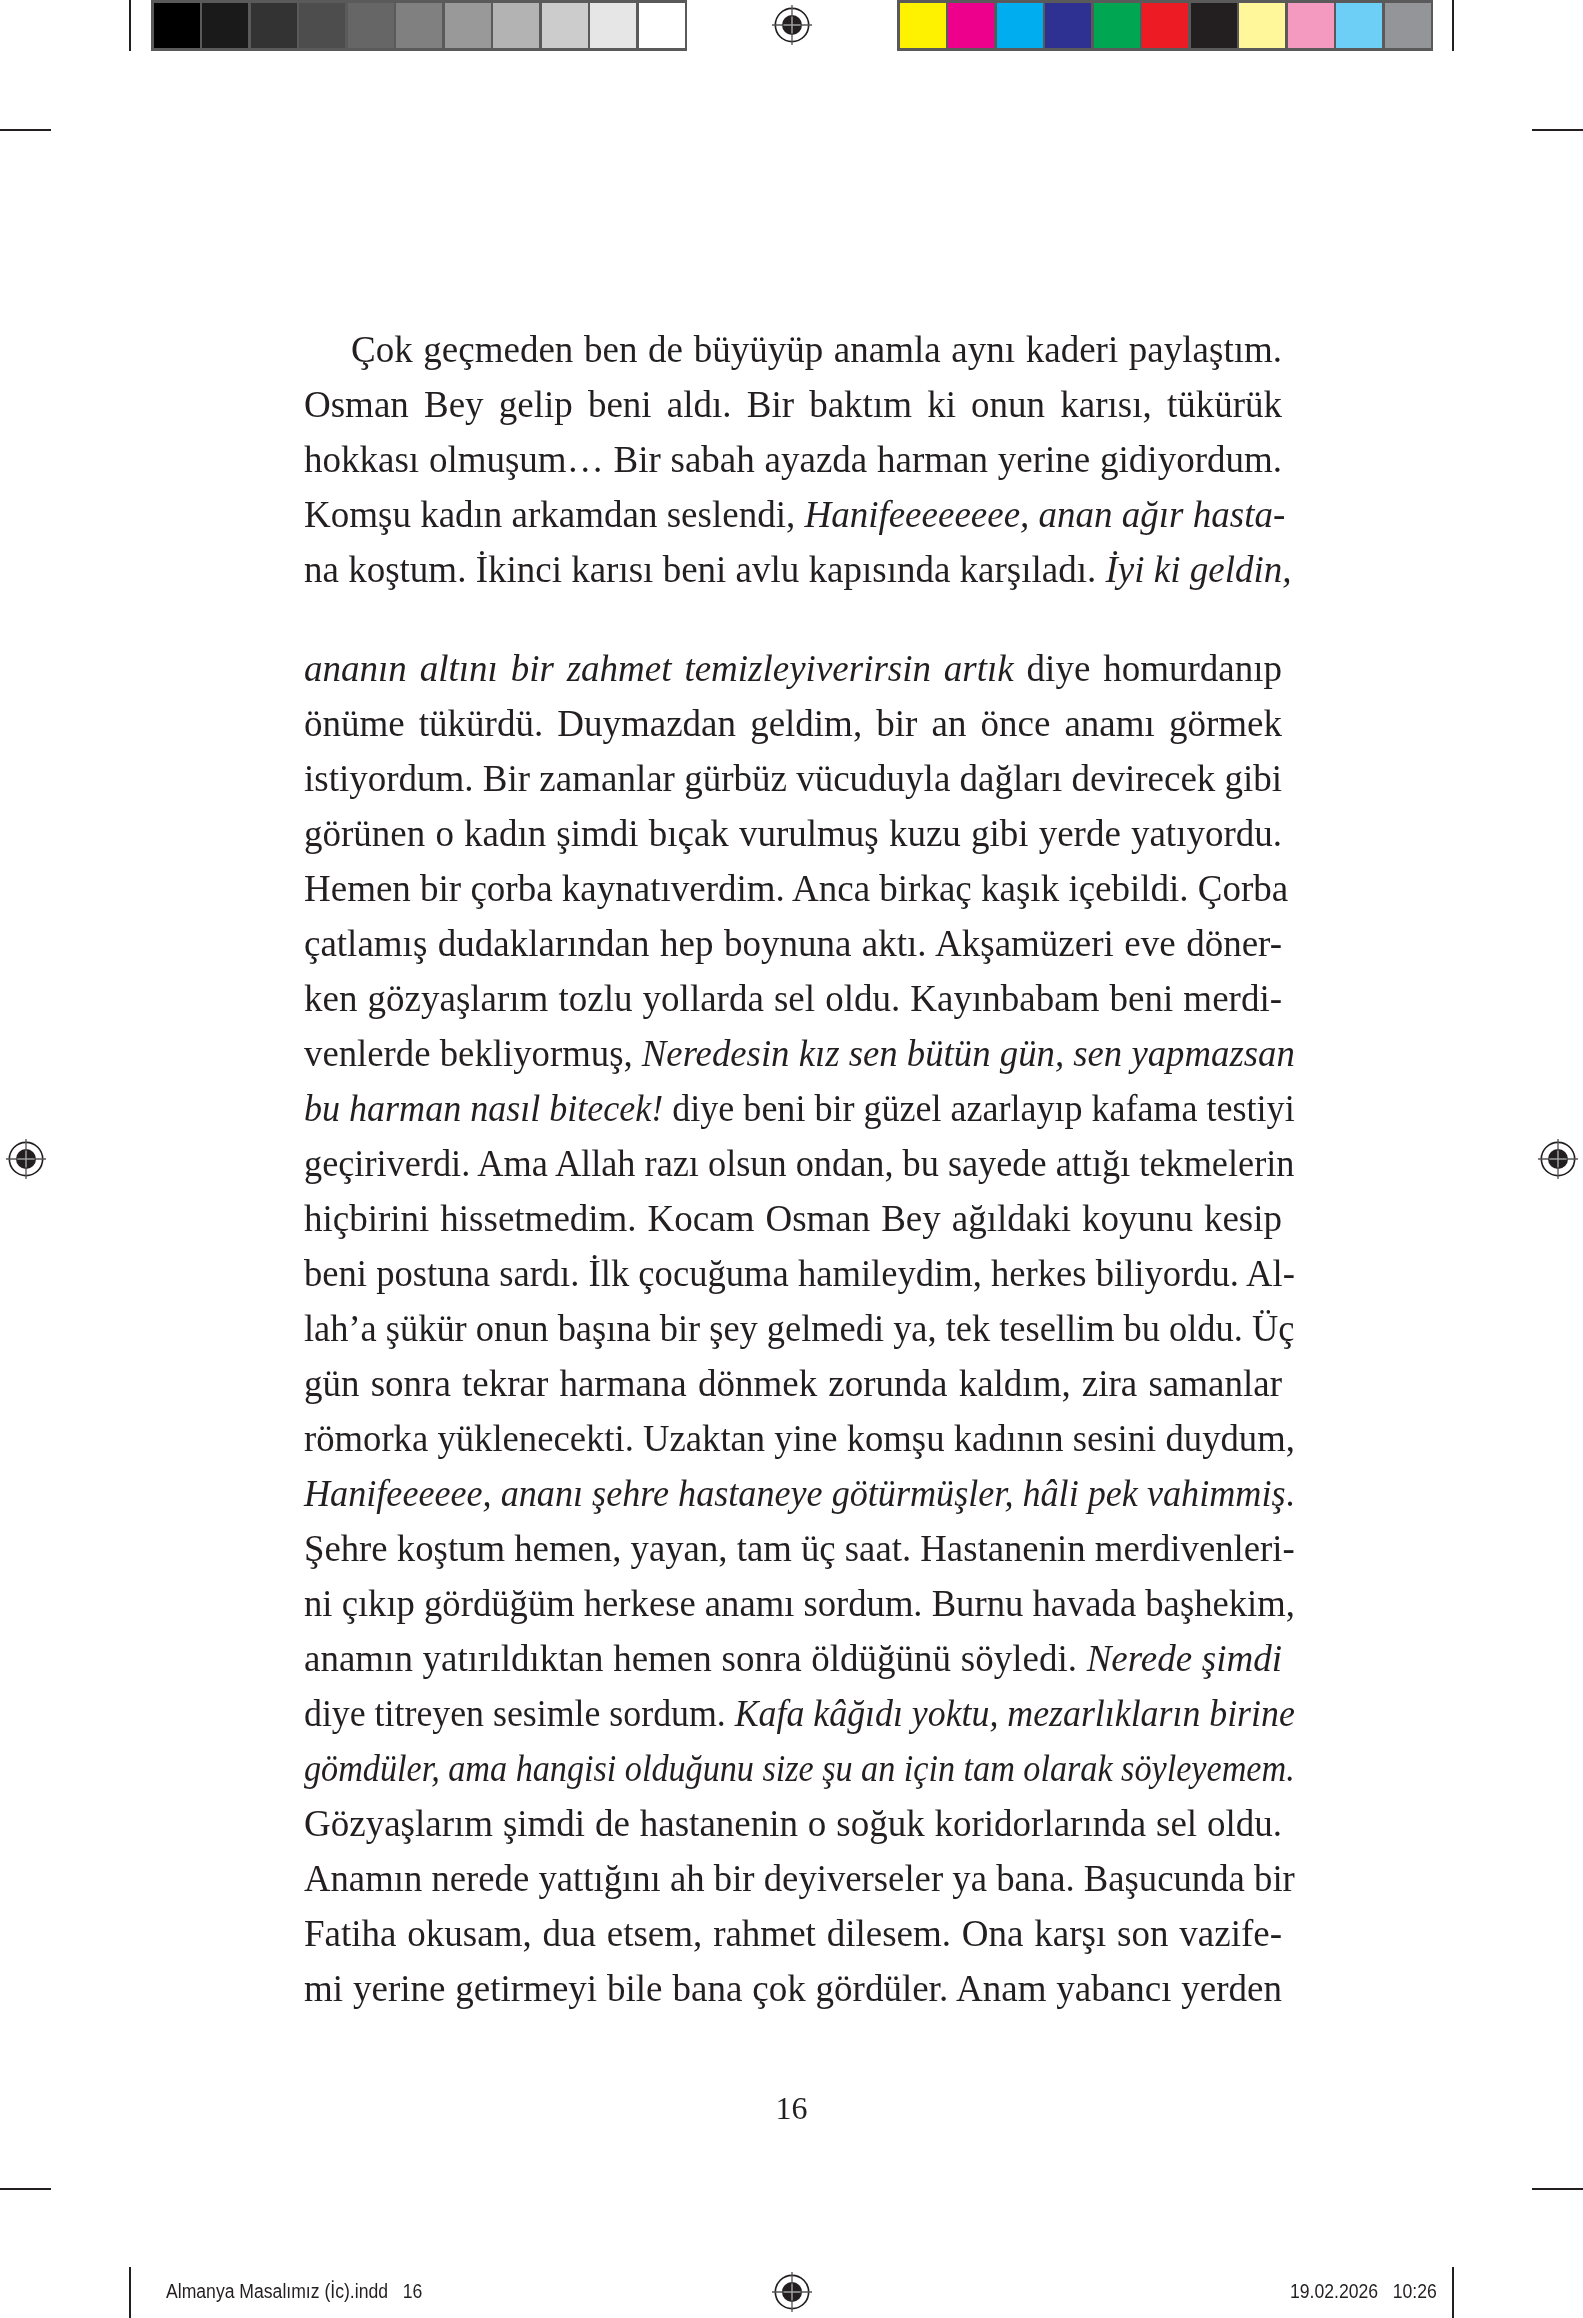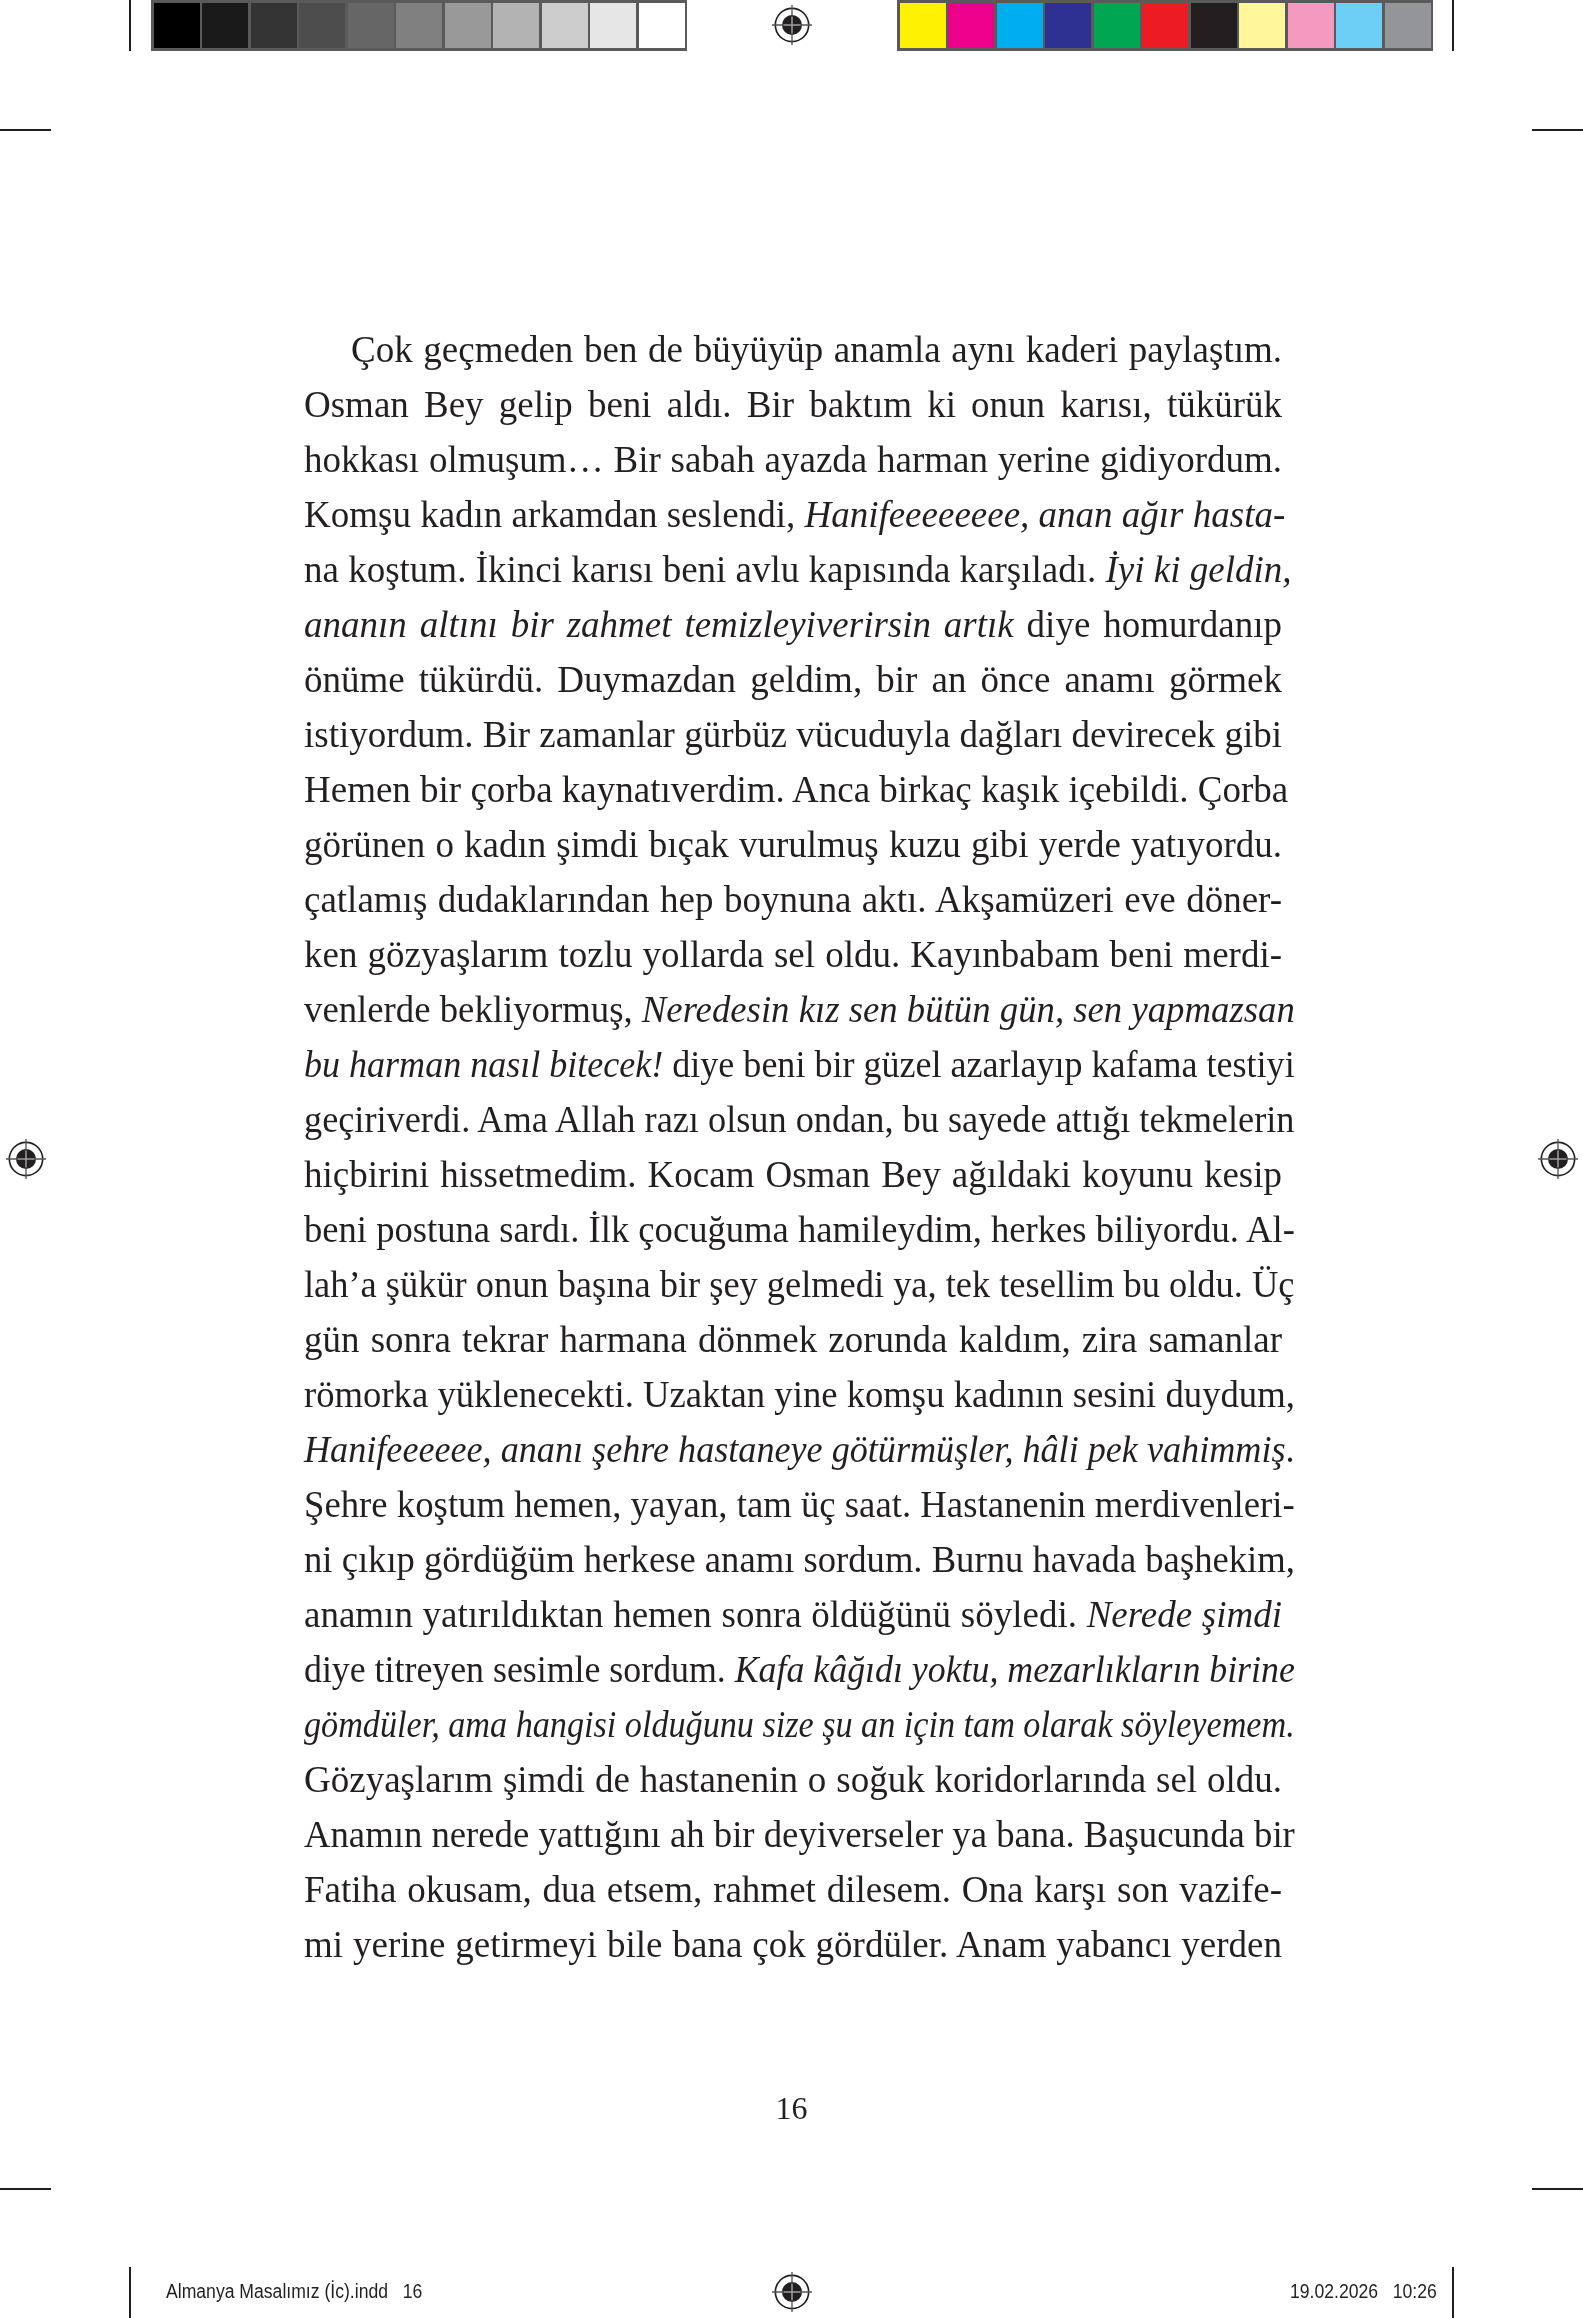--- a/index.html
+++ b/index.html
@@ -92,25 +92,25 @@
   <line x1="14" y1="24" x2="34" y2="24" stroke="#aaa" stroke-width="1.4"></line>
   <line x1="24" y1="14" x2="24" y2="34" stroke="#aaa" stroke-width="1.4"></line>
 </svg>
 
 <div class="textblock" id="textblock">
     <div class="line indent" style="word-spacing: 0px;"><span>Çok geçmeden ben de büyüyüp anamla aynı kaderi paylaştım.</span></div>
     <div class="line" style="word-spacing: 0px;"><span>Osman Bey gelip beni aldı. Bir baktım ki onun karısı, tükürük</span></div>
     <div class="line" style="word-spacing: 0px;"><span>hokkası olmuşum… Bir sabah ayazda harman yerine gidiyordum.</span></div>
     <div class="line" style="word-spacing: 0px;"><span>Komşu kadın arkamdan seslendi, </span><span class="seg-i">Hanifeeeeeeee, anan ağır hasta-</span></div>
     <div class="line" style="word-spacing: 0px;"><span>na koştum. İkinci karısı beni avlu kapısında karşıladı. </span><span class="seg-i">İyi ki geldin,</span></div>
-    <div class="line" style="word-spacing: 0px;"><span class="seg-i">ananın altını bir zahmet temizleyiverirsin artık</span><span> diye homurdanıp</span></div>
+    <div class="line" style="word-spacing: 0px; margin-top: 44px;"><span class="seg-i">ananın altını bir zahmet temizleyiverirsin artık</span><span> diye homurdanıp</span></div>
     <div class="line" style="word-spacing: 0px;"><span>önüme tükürdü. Duymazdan geldim, bir an önce anamı görmek</span></div>
     <div class="line" style="word-spacing: 0px;"><span>istiyordum. Bir zamanlar gürbüz vücuduyla dağları devirecek gibi</span></div>
+    <div class="line" style="word-spacing: 0px;"><span>görünen o kadın şimdi bıçak vurulmuş kuzu gibi yerde yatıyordu.</span></div>
     <div class="line" style="word-spacing: 0px;"><span>Hemen bir çorba kaynatıverdim. Anca birkaç kaşık içebildi. Çorba</span></div>
-    <div class="line" style="word-spacing: 0px;"><span>görünen o kadın şimdi bıçak vurulmuş kuzu gibi yerde yatıyordu.</span></div>
     <div class="line" style="word-spacing: 0px;"><span>çatlamış dudaklarından hep boynuna aktı. Akşamüzeri eve döner-</span></div>
     <div class="line" style="word-spacing: 0px;"><span>ken gözyaşlarım tozlu yollarda sel oldu. Kayınbabam beni merdi-</span></div>
     <div class="line" style="word-spacing: 0px; letter-spacing: 0px; transform: scaleX(0.993281); transform-origin: left center; width: 984px;"><span>venlerde bekliyormuş, </span><span class="seg-i">Neredesin kız sen bütün gün, sen yapmazsan</span></div>
     <div class="line" style="word-spacing: 0px; letter-spacing: -0.01px; transform: scaleX(0.974586); transform-origin: left center; width: 1003px;"><span class="seg-i">bu harman nasıl bitecek!</span><span> diye beni bir güzel azarlayıp kafama testiyi</span></div>
     <div class="line" style="word-spacing: 0px; letter-spacing: -0.01px; transform: scaleX(0.981309); transform-origin: left center; width: 996px;"><span>geçiriverdi. Ama Allah razı olsun ondan, bu sayede attığı tekmelerin</span></div>
     <div class="line" style="word-spacing: 0px;"><span>hiçbirini hissetmedim. Kocam Osman Bey ağıldaki koyunu kesip</span></div>
     <div class="line" style="word-spacing: 0px; letter-spacing: 0px; transform: scaleX(0.989046); transform-origin: left center; width: 988px;"><span>beni postuna sardı. İlk çocuğuma hamileydim, herkes biliyordu. Al-</span></div>
     <div class="line" style="word-spacing: 0px; letter-spacing: -0.01px; transform: scaleX(0.984166); transform-origin: left center; width: 993px;"><span>lah’a şükür onun başına bir şey gelmedi ya, tek tesellim bu oldu. Üç</span></div>
     <div class="line" style="word-spacing: 0px;"><span>gün sonra tekrar harmana dönmek zorunda kaldım, zira samanlar</span></div>
     <div class="line" style="word-spacing: 0px; letter-spacing: 0px; transform: scaleX(0.991009); transform-origin: left center; width: 986px;"><span>römorka yüklenecekti. Uzaktan yine komşu kadının sesini duydum,</span></div>

